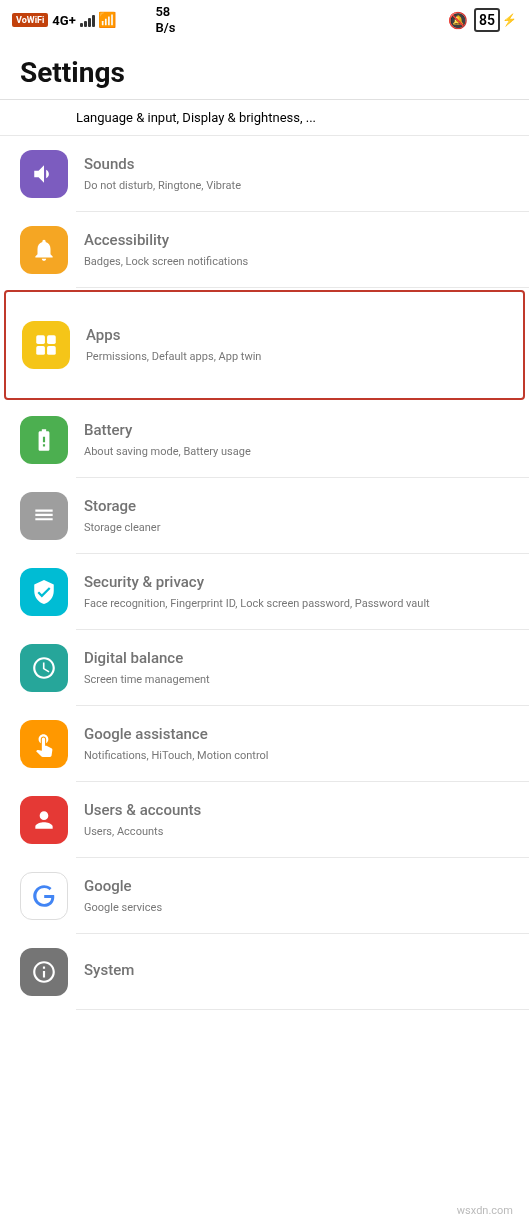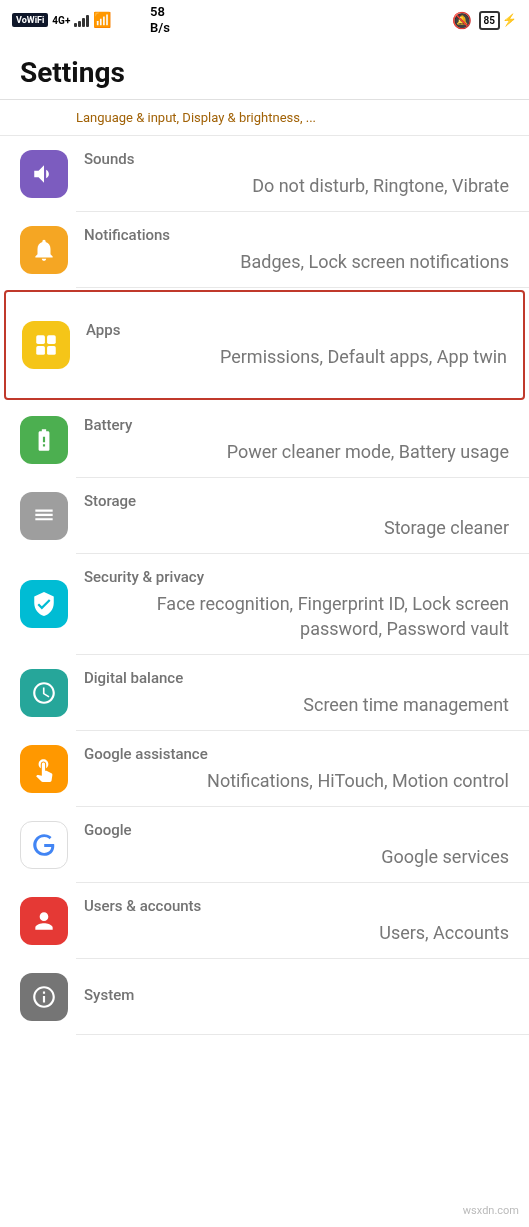--- a/index.html
+++ b/index.html
@@ -27,21 +27,21 @@
       font-size: 11px;
       font-weight: 600;
     }
     .status-right {
       display: flex;
       align-items: center;
       gap: 6px;
       font-size: 11px;
     }
     .vowifi-badge {
-      background: #0f172a;
+      background: #c2410c;
       color: #fff;
       font-size: 9px;
       font-weight: 700;
       padding: 2px 4px;
       border-radius: 2px;
     }
     .signal-bars {
       display: flex;
       align-items: flex-end;
       gap: 1px;
@@ -54,21 +54,21 @@
     }
     .battery-container {
       display: flex;
       align-items: center;
       gap: 2px;
     }
     .battery-box {
       border: 2px solid #333;
       border-radius: 3px;
       padding: 2px 3px;
-      font-size: 10px;
+      font-size: 14px;
       font-weight: 600;
       position: relative;
     }
 
     
     .page-title {
       padding: 16px 37px 10px 20px;
       font-size: 28px;
       font-weight: 700;
       color: #111;
@@ -140,47 +140,46 @@
 
     .item-title {
       font-size: 15px;
       font-weight: 500;
       color: #737373;
       line-height: 1.3;
       margin-bottom: 3px;
     }
 
     .item-subtitle {
-      font-size: 18px;
+      font-size: 11px;
       color: #777;
       line-height: 1.4;
-      text-align: right;
     }
 
     
     svg {
       width: 26px;
       height: 26px;
     }
 
     .watermark {
       position: fixed;
       bottom: 10px;
-      right: 10px;
+      right: 16px;
       font-size: 11px;
       color: #bbb;
     }
   </style>
 </head>
 <body>
 
 <div class="status-bar">
   <div class="status-left">
     <span class="vowifi-badge">VoWiFi</span>
-    <span style="font-size:10px;font-weight:700;">4G+</span>
+    <span style="font-size:13px;font-weight:700;">4G+</span>
     <div class="signal-bars">
       <div class="signal-bar" style="height:4px;"></div>
       <div class="signal-bar" style="height:6px;"></div>
       <div class="signal-bar" style="height:9px;"></div>
       <div class="signal-bar" style="height:12px;"></div>
     </div>
     <span style="font-size:15px;">📶</span>
     <div style="font-size:13px;line-height:1.2;text-align:left;margin-left:34px;">
       <div>58</div>
       <div>B/s</div>
@@ -195,21 +194,21 @@
       <span style="font-size:12px;">⚡</span>
     </div>
   </div>
 </div>
 
 <div class="page-title">Settings</div>
 
 <div style="height:1px;background:#e0e0e0;margin:0 0;"></div>
 
 <div style="padding:10px 20px 10px 76px;border-bottom:1px solid #e8e8e8;">
-  <div style="font-size:13px;color:#a16207;overflow:hidden;white-space:nowrap;text-overflow:ellipsis;">Language &amp; input, Display &amp; brightness, ...</div>
+  <div style="font-size:13px;color:#000000;overflow:hidden;white-space:nowrap;text-overflow:ellipsis;">Language &amp; input, Display &amp; brightness, ...</div>
 </div>
 
 <ul class="settings-list">
 <li class="settings-item">
       <div class="icon-wrapper icon-purple">
         <svg viewBox="0 0 24 24" fill="white">
           <path d="M3 9v6h4l5 5V4L7 9H3zm13.5 3c0-1.77-1.02-3.29-2.5-4.03v8.05c1.48-.73 2.5-2.25 2.5-4.02z"></path>
         </svg>
       </div>
       <div class="item-text">
@@ -217,21 +216,21 @@
         <div class="item-subtitle">Do not disturb, Ringtone, Vibrate</div>
       </div>
     </li>
     <li class="settings-item">
       <div class="icon-wrapper icon-yellow">
         <svg viewBox="0 0 24 24" fill="white">
           <path d="M12 22c1.1 0 2-.9 2-2h-4c0 1.1.9 2 2 2zm6-6v-5c0-3.07-1.64-5.64-4.5-6.32V4c0-.83-.67-1.5-1.5-1.5s-1.5.67-1.5 1.5v.68C7.63 5.36 6 7.92 6 11v5l-2 2v1h16v-1l-2-2z"></path>
         </svg>
       </div>
       <div class="item-text">
-        <div class="item-title">Notifications</div>
+        <div class="item-title">Accessibility</div>
         <div class="item-subtitle">Badges, Lock screen notifications</div>
       </div>
     </li>
     <li class="settings-item highlighted">
       <div class="icon-wrapper icon-yellow2">
         <svg viewBox="0 0 24 24" fill="white">
           <rect x="3" y="3" width="8" height="8" rx="1.5"></rect>
           <rect x="13" y="3" width="8" height="8" rx="1.5"></rect>
           <rect x="3" y="13" width="8" height="8" rx="1.5"></rect>
           <rect x="13" y="13" width="8" height="8" rx="1.5"></rect>
@@ -243,21 +242,21 @@
       </div>
     </li>
     <li class="settings-item">
       <div class="icon-wrapper icon-green">
         <svg viewBox="0 0 24 24" fill="white">
           <path d="M15.67 4H14V2h-4v2H8.33C7.6 4 7 4.6 7 5.33v15.33C7 21.4 7.6 22 8.33 22h7.33c.74 0 1.34-.6 1.34-1.33V5.33C17 4.6 16.4 4 15.67 4zM13 18h-2v-2h2v2zm0-4h-2V9h2v5z"></path>
         </svg>
       </div>
       <div class="item-text">
         <div class="item-title">Battery</div>
-        <div class="item-subtitle">Power cleaner mode, Battery usage</div>
+        <div class="item-subtitle">About saving mode, Battery usage</div>
       </div>
     </li>
     <li class="settings-item">
       <div class="icon-wrapper icon-gray">
         <svg viewBox="0 0 24 24" fill="white">
           <path d="M20 6H4v2h16V6zm0 4H4v2h16v-2zm0 4H4v2h16v-2z"></path>
         </svg>
       </div>
       <div class="item-text">
         <div class="item-title">Storage</div>
@@ -288,45 +287,45 @@
     </li>
     <li class="settings-item">
       <div class="icon-wrapper icon-orange">
         <svg viewBox="0 0 24 24" fill="white">
           <path d="M9 11.24V7.5C9 6.12 10.12 5 11.5 5S14 6.12 14 7.5v3.74c1.21-.81 2-2.18 2-3.74C16 5.01 13.99 3 11.5 3S7 5.01 7 7.5c0 1.56.79 2.93 2 3.74zm9.84 4.63l-4.54-2.26c-.17-.07-.35-.11-.54-.11H13v-6c0-.83-.67-1.5-1.5-1.5S10 6.67 10 7.5v10.74l-3.43-.72c-.08-.01-.15-.03-.24-.03-.31 0-.59.13-.79.33l-.79.8 4.94 4.94c.27.27.65.44 1.06.44h6.79c.75 0 1.33-.55 1.44-1.28l.75-5.27c.01-.07.02-.14.02-.2 0-.62-.38-1.16-.91-1.38z"></path>
         </svg>
       </div>
       <div class="item-text">
         <div class="item-title">Google assistance</div>
         <div class="item-subtitle">Notifications, HiTouch, Motion control</div>
+      </div>
+    </li>
+    <li class="settings-item">
+      <div class="icon-wrapper icon-red">
+        <svg viewBox="0 0 24 24" fill="white">
+          <path d="M12 12c2.21 0 4-1.79 4-4s-1.79-4-4-4-4 1.79-4 4 1.79 4 4 4zm0 2c-2.67 0-8 1.34-8 4v2h16v-2c0-2.66-5.33-4-8-4z"></path>
+        </svg>
+      </div>
+      <div class="item-text">
+        <div class="item-title">Users &amp; accounts</div>
+        <div class="item-subtitle">Users, Accounts</div>
       </div>
     </li>
     <li class="settings-item">
       <div class="icon-wrapper icon-google">
         <svg viewBox="0 0 24 24">
           <path d="M21.35 11.1H12.18V13.83H18.69C18.36 17.64 15.19 19.27 12.19 19.27C8.36 19.27 5 16.25 5 12C5 7.9 8.2 4.73 12.2 4.73C15.29 4.73 17.1 6.7 17.1 6.7L19 4.72C19 4.72 16.56 2 12.1 2C6.42 2 2.03 6.8 2.03 12C2.03 17.05 6.16 22 12.25 22C17.6 22 21.5 18.33 21.5 12.91C21.5 11.76 21.35 11.1 21.35 11.1Z" fill="#4285F4"></path>
         </svg>
       </div>
       <div class="item-text">
         <div class="item-title">Google</div>
         <div class="item-subtitle">Google services</div>
       </div>
     </li>
     <li class="settings-item">
-      <div class="icon-wrapper icon-red">
-        <svg viewBox="0 0 24 24" fill="white">
-          <path d="M12 12c2.21 0 4-1.79 4-4s-1.79-4-4-4-4 1.79-4 4 1.79 4 4 4zm0 2c-2.67 0-8 1.34-8 4v2h16v-2c0-2.66-5.33-4-8-4z"></path>
-        </svg>
-      </div>
-      <div class="item-text">
-        <div class="item-title">Users &amp; accounts</div>
-        <div class="item-subtitle">Users, Accounts</div>
-      </div>
-    </li>
-    <li class="settings-item">
       <div class="icon-wrapper icon-darkgray">
         <svg viewBox="0 0 24 24" fill="white">
           <path d="M11 7h2v2h-2zm0 4h2v6h-2zm1-9C6.48 2 2 6.48 2 12s4.48 10 10 10 10-4.48 10-10S17.52 2 12 2zm0 18c-4.41 0-8-3.59-8-8s3.59-8 8-8 8 3.59 8 8-3.59 8-8 8z"></path>
         </svg>
       </div>
       <div class="item-text">
         <div class="item-title">System</div>
       </div>
     </li>
   </ul>

